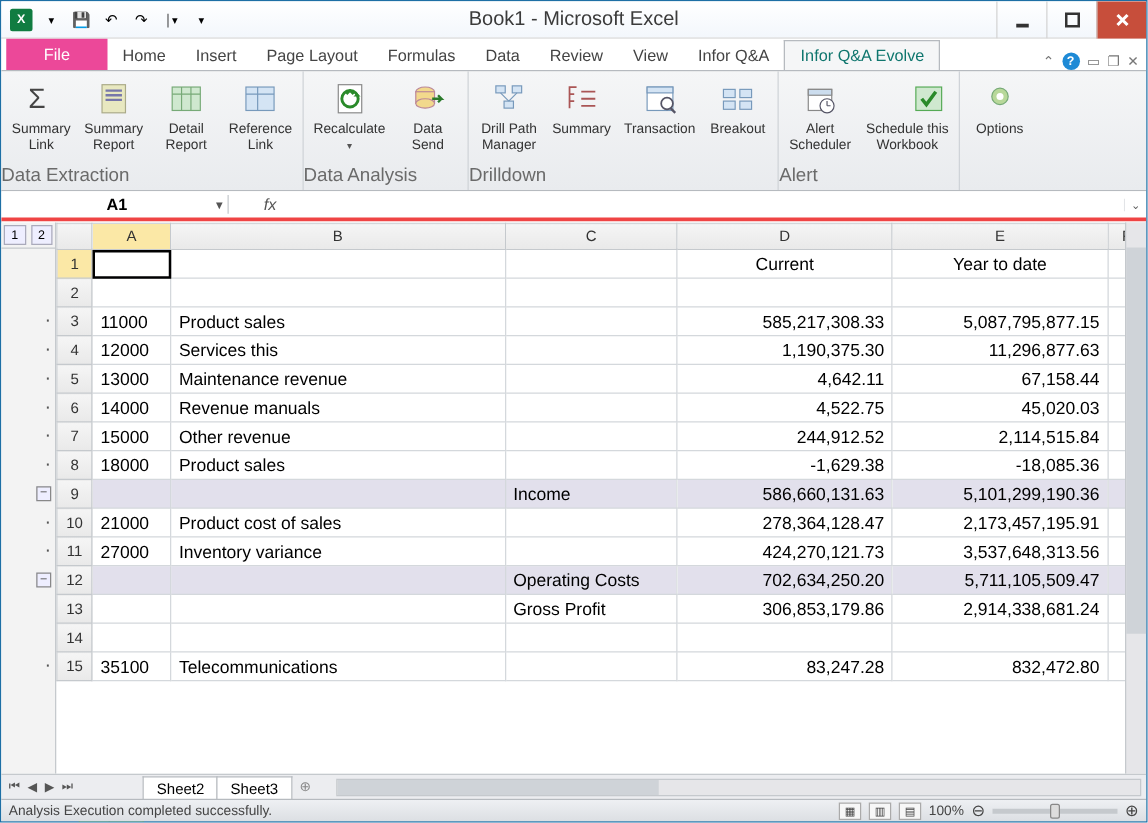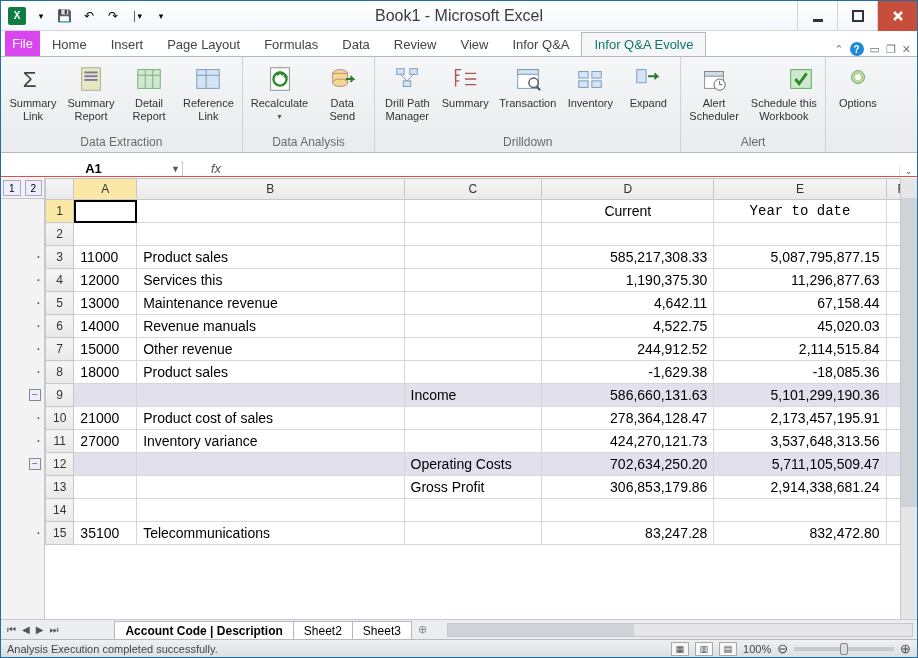--- a/index.html
+++ b/index.html
@@ -11,37 +11,37 @@
     .qat-item { width: 20px; height: 20px; display: flex; align-items: center; justify-content: center; font-size: 12px; }
     .excel-logo { width: 18px; height: 18px; background: #107c41; color: white; display: flex; align-items: center; justify-content: center; font-size: 10px; font-weight: bold; border-radius: 2px; }
     .title-text { position: absolute; left: 50%; transform: translateX(-50%); font-size: 16px; color: #3b3b3b; }
     .win-controls { position: absolute; right: 0; top: 0; display: flex; height: 30px; }
     .win-btn { width: 40px; height: 30px; display: flex; align-items: center; justify-content: center; font-size: 14px; border-left: 1px solid #d4d4d4; }
     .win-btn.close { background: #c74e3b; color: white; font-weight: bold; }
 
     
     .ribbon-tabs { height: 26px; display: flex; align-items: flex-end; padding-left: 4px; border-bottom: 1px solid #b6babf; background: #fff; position: relative; }
     .rtab { padding: 4px 12px; font-size: 13px; color: #444; cursor: pointer; }
-    .rtab.file { background: #d946ef; color: white; padding: 5px 7px; font-size: 13px; }
+    .rtab.file { background: #ec4899; color: white; padding: 5px 30px; font-size: 13px; }
     .rtab.active { background: #f5f6f7; border: 1px solid #b6babf; border-bottom: none; color: #0f766e; }
     .ribbon-min { position: absolute; right: 6px; display: flex; gap: 6px; align-items: center; font-size: 11px; color: #777; }
     .ribbon-min span { cursor: pointer; }
     .help-icon { display:inline-flex; width:14px; height:14px; border-radius:50%; background:#1e8ad6; color:#fff; align-items:center; justify-content:center; font-size:10px; font-weight:bold; }
 
     
     .ribbon { height: 96px; background: linear-gradient(to bottom, #f5f6f7, #e9ebee); border-bottom: 1px solid #b6babf; display: flex; }
     .rgroup { border-right: 1px solid #cfd3d8; display: flex; flex-direction: column; }
     .rgroup-body { flex: 1; display: flex; align-items: flex-start; padding: 4px 6px 0; gap: 6px; }
-    .rgroup-label { text-align: center; font-size: 12px; color: #6a6a6a; padding: 2px 0 3px; position: relative; }
+    .rgroup-label { font-size: 15px; color: #6a6a6a; padding: 2px 0 3px; position: relative; }
     .rbtn { display: flex; flex-direction: column; align-items: center; gap: 2px; min-width: 52px; padding: 2px 2px 0; cursor: pointer; }
     .rbtn .ic { width: 32px; height: 32px; display: flex; align-items: center; justify-content: center; font-size: 20px; }
     .rbtn .lbl { font-size: 11px; text-align: center; line-height: 1.15; color: #333; white-space: pre-line; }
 
     
-    .formula-bar { height: 24px; border-bottom: 1px solid #ef4444; display: flex; align-items: flex-end; background: #fff; }
+    .formula-bar { height: 24px; border-bottom: 3px solid #ef4444; display: flex; align-items: center; background: #fff; }
     .name-box { width: 182px; border-right: 1px solid #c5c9cd; display: flex; align-items: center; padding: 0 4px 0 8px; position: relative; }
     .name-box input { border: none; width: 100%; font-size: 13px; outline: none; font-weight: bold; text-align: center; }
     .name-box .dd { position: absolute; right: 2px; font-size: 9px; color: #555; }
     .fx-area { flex: 1; display: flex; align-items: center; padding-left: 54px; position: relative; }
     .fx-label { position: absolute; left: 28px; font-style: italic; font-size: 13px; color: #555; }
     .fx-input { flex: 1; border: none; outline: none; font-size: 13px; }
     .fb-expand { width: 18px; display:flex; align-items:center; justify-content:center; font-size:9px; color:#555; border-left:1px solid #e2e4e7; }
 
     
     .grid-wrap { position: absolute; top: 177px; left: 0; right: 0; bottom: 38px; display: flex; }
@@ -259,30 +259,21 @@
       </div>
       <div class="rbtn">
         <span class="ic">
             <svg viewBox="0 0 32 32">
               <rect x="4" y="8" width="10" height="7" fill="#d4e4f4" stroke="#79b"></rect>
               <rect x="18" y="8" width="10" height="7" fill="#d4e4f4" stroke="#79b"></rect>
               <rect x="4" y="18" width="10" height="7" fill="#d4e4f4" stroke="#79b"></rect>
               <rect x="18" y="18" width="10" height="7" fill="#d4e4f4" stroke="#79b"></rect>
             </svg>
           </span>
-        <span class="lbl">Inventory</span>
-      </div>
-      <div class="rbtn">
-        <span class="ic">
-            <svg viewBox="0 0 32 32">
-              <rect x="4" y="6" width="10" height="14" fill="#d4e4f4" stroke="#79b"></rect>
-              <path d="M16 13 l10 0 l-3 -3 m3 3 l-3 3" stroke="#2a7a2a" stroke-width="2" fill="none"></path>
-            </svg>
-          </span>
-        <span class="lbl">Expand</span>
+        <span class="lbl">Breakout</span>
       </div>
     </div>
     <div class="rgroup-label">Drilldown</div>
   </div>
 
   <div class="rgroup">
     <div class="rgroup-body">
       <div class="rbtn">
         <span class="ic">
             <svg viewBox="0 0 32 32">
@@ -406,21 +397,21 @@
           <th>F</th>
         </tr>
       </thead>
       <tbody id="grid-body">
           <tr>
             <td class="rowhdr sel">1</td>
             <td class="cell active"></td>
             <td class="cell"></td>
             <td class="cell"></td>
             <td class="cell" style="text-align: center;">Current</td>
-            <td class="cell" style="text-align: center; font-family: Liberation Mono, monospace;">Year to date</td>
+            <td class="cell" style="text-align: center;">Year to date</td>
             <td class="cell"></td>
           </tr>
           <tr>
             <td class="rowhdr">2</td>
             <td class="cell"></td>
             <td class="cell"></td>
             <td class="cell"></td>
             <td class="cell num"></td>
             <td class="cell num"></td>
             <td class="cell"></td>
@@ -552,21 +543,20 @@
   </div>
 
 <div class="sheet-tabs">
   <div class="sheet-nav">
     <span>⏮</span>
     <span>◀</span>
     <span>▶</span>
     <span>⏭</span>
   </div>
   <div class="stab blank">Blank</div>
-  <div class="stab active">Account Code | Description</div>
   <div class="stab">Sheet2</div>
   <div class="stab">Sheet3</div>
   <span style="padding-left:6px;font-size:11px;color:#888;cursor:pointer;">⊕</span>
   <div class="hscroll">
       <div class="thumb"></div>
     </div>
 </div>
 
 <div class="statusbar">
   <span>Analysis Execution completed successfully.</span>

